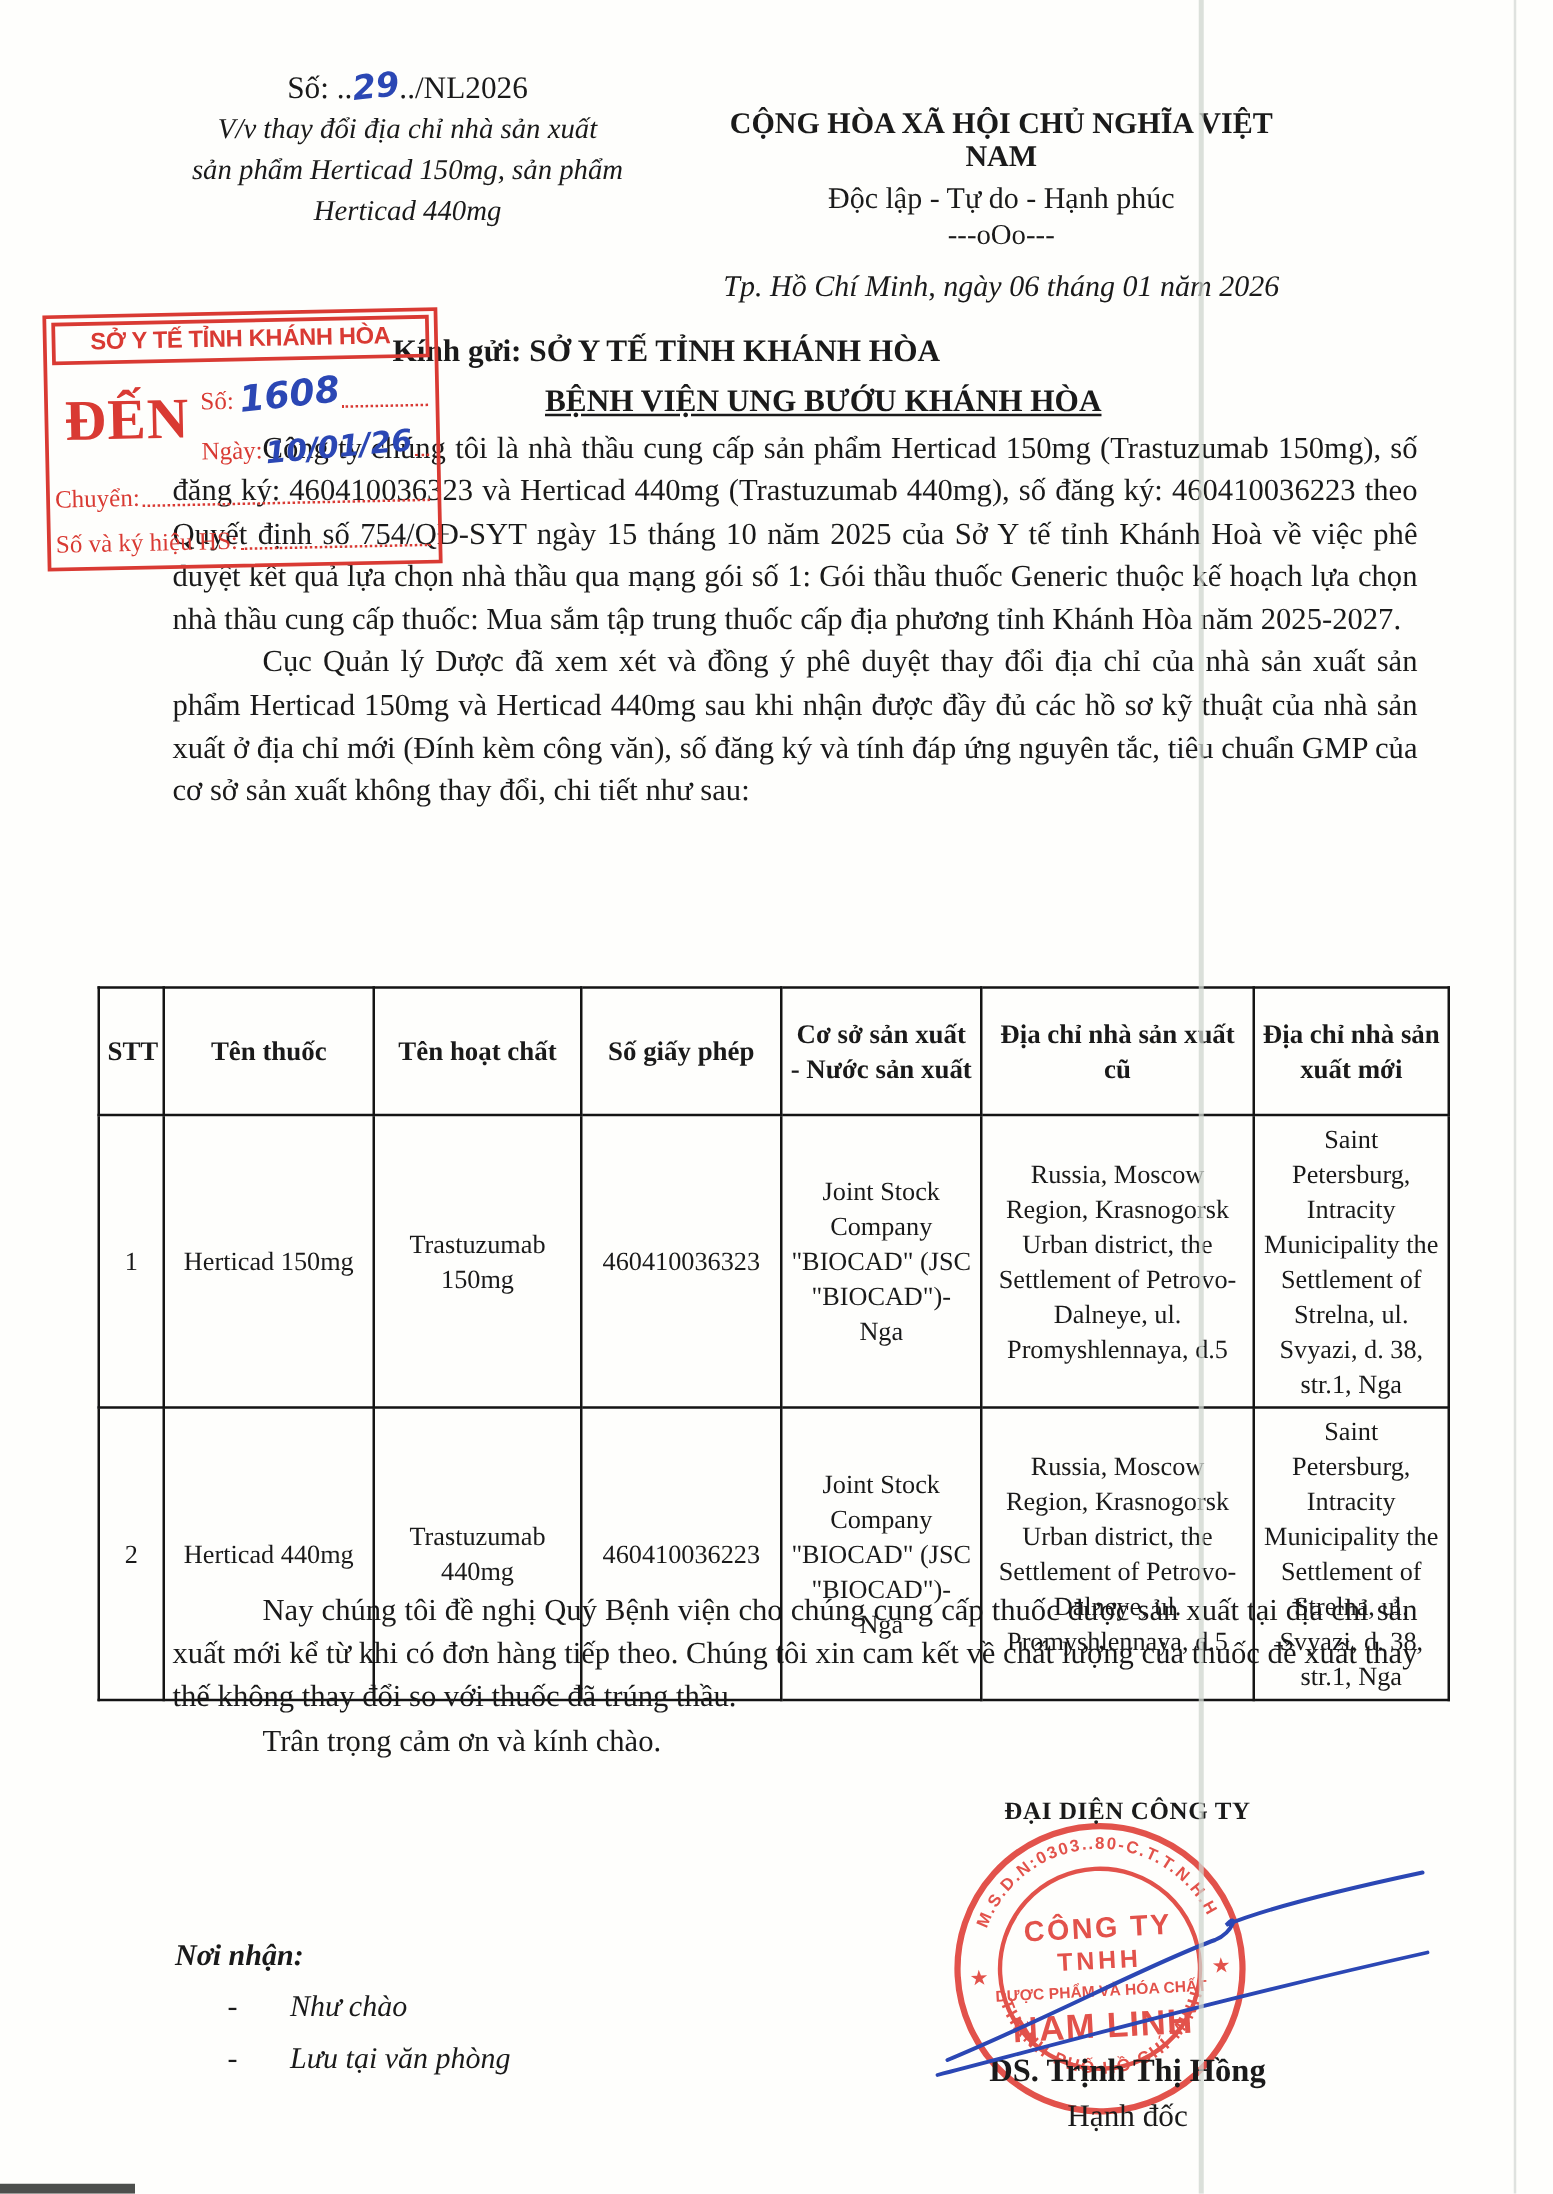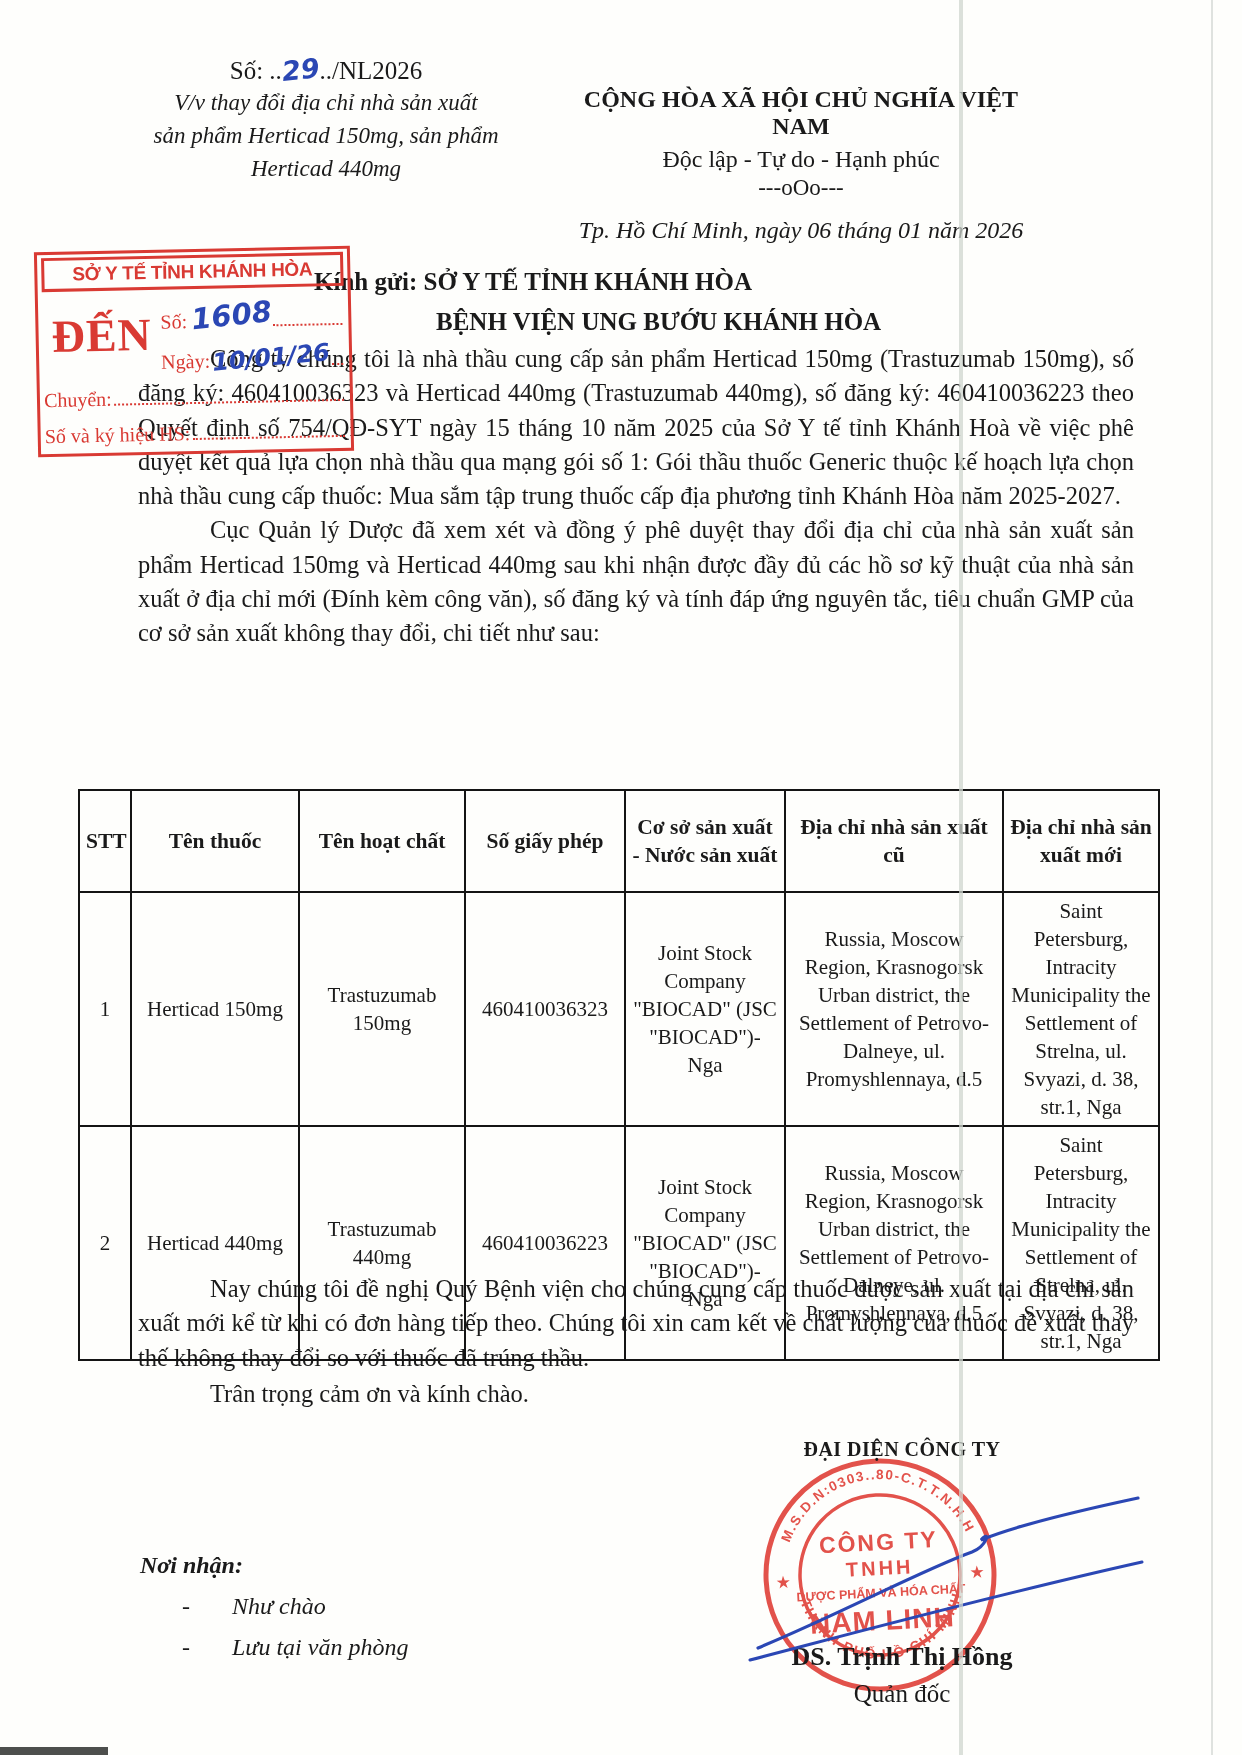--- a/index.html
+++ b/index.html
@@ -44,21 +44,21 @@
   .dots{flex:1;border-bottom:2px dotted #d93a33;margin:0 2px 5px 2px;height:1px;}
   .hand-val{color:#2b47b4;font-family:"DejaVu Sans",sans-serif;font-style:italic;
             font-weight:bold;white-space:nowrap;}
   .hand-1608{font-size:29px;transform:rotate(-5deg);margin-left:4px;}
   .hand-date{font-size:24px;transform:rotate(-4deg);margin-left:2px;}
   .arr-row2{display:flex;align-items:flex-end;font-size:20px;height:34px;margin-top:2px;}
 
   
   .kinh-gui{position:absolute;left:314px;top:262px;font-weight:bold;font-size:25px;
             line-height:40px;z-index:2;}
-  .kinh-gui .l2{padding-left:122px;}
+  .kinh-gui .l2{padding-left:122px;text-decoration:underline;}
 
   
   .body-text{position:absolute;left:138px;top:342px;width:996px;font-size:24.5px;
              line-height:34.3px;text-align:justify;z-index:1;}
   .body-text p{margin:0;text-indent:72px;}
 
   
   table.doc{position:absolute;left:78px;top:789px;width:902px;border-collapse:collapse;
             table-layout:fixed;z-index:2;background:transparent;}
   table.doc th,table.doc td{border:2.5px solid #141414;text-align:center;vertical-align:middle;
@@ -229,15 +229,15 @@
     <text x="123" y="145" fill="#e04038" font-family="Liberation Sans, sans-serif" font-size="12.5" font-weight="bold" text-anchor="middle">DƯỢC PHẨM VÀ HÓA CHẤT</text>
     <text x="123" y="178" fill="#e04038" font-family="Liberation Sans, sans-serif" font-size="28" font-weight="bold" letter-spacing="1" text-anchor="middle">NAM LINH</text>
   </svg>
 
   <svg class="sig-strokes" viewBox="0 0 470 250" xmlns="http://www.w3.org/2000/svg">
     <path d="M 68,218 C 150,184 232,140 282,122 C 297,116 301,99 291,110 C 322,97 392,80 448,68" fill="none" stroke="#2b47b4" stroke-width="3.2" stroke-linecap="round"></path>
     <path d="M 60,230 C 160,204 300,166 452,132" fill="none" stroke="#2b47b4" stroke-width="3" stroke-linecap="round"></path>
   </svg>
 
   <div class="signer">DS. Trịnh Thị Hồng</div>
-  <div class="signer-title">Quản đốc</div>
+  <div class="signer-title">Hạnh đốc</div>
 
 </div>
 
 </body></html>

